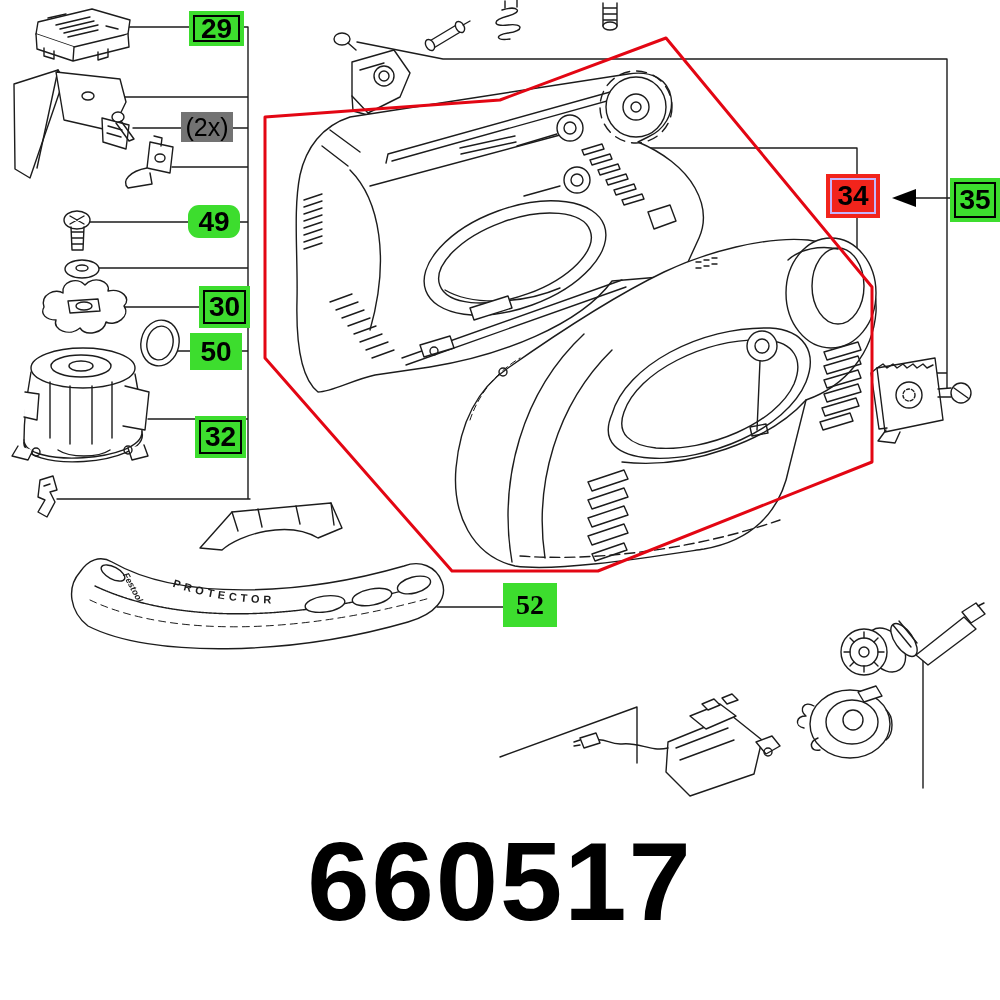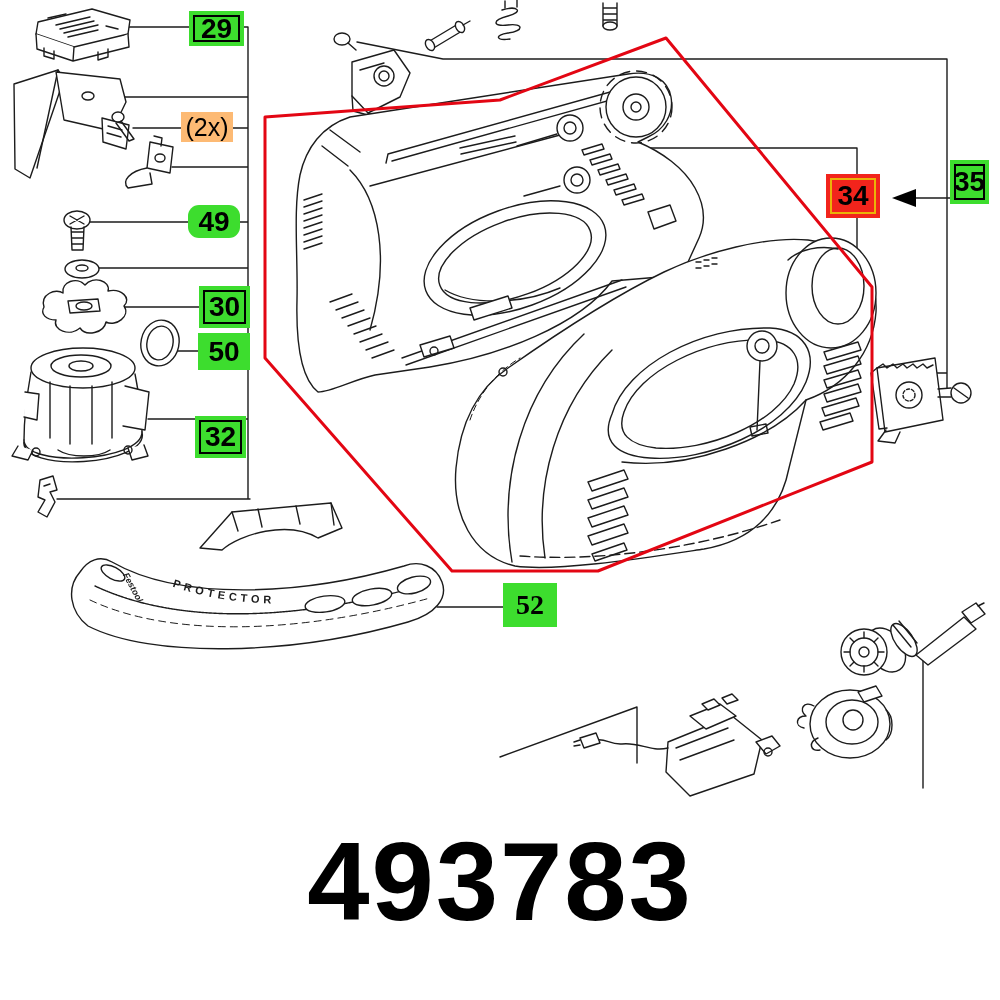--- a/index.html
+++ b/index.html
@@ -3,23 +3,23 @@
 <meta charset="utf-8">
 <style>
   html,body{margin:0;padding:0;background:#fff;}
   .stage{position:relative;width:1000px;height:1000px;background:#ffffff;overflow:hidden;
          font-family:"Liberation Sans",sans-serif;}
   .art{position:absolute;left:0;top:0;z-index:1;}
   .callout{position:absolute;z-index:5;box-sizing:border-box;display:flex;align-items:center;justify-content:center;
            font-family:"Liberation Sans",sans-serif;font-weight:bold;font-size:28px;line-height:1;color:#000;
            background:#3ddd2e;}
   .callout.bordered{border:2px solid #000;box-shadow:0 0 0 4px #3ddd2e;}
-  .callout.red{background:#f2241c;box-shadow:0 0 0 4px #f2241c;border:2px solid #eab308;text-align:center;}
+  .callout.red{background:#f2241c;box-shadow:0 0 0 4px #f2241c;border:2px solid #c4b5fd;text-align:center;}
   .qty{position:absolute;z-index:5;display:flex;align-items:center;justify-content:center;
-       font-size:25px;color:#000;background:#fdba74;line-height:1;}
+       font-size:25px;color:#000;background:#737373;line-height:1;}
   .partnumber{position:absolute;z-index:5;left:0;top:826px;width:1000px;text-align:center;
               font-size:112px;font-weight:bold;letter-spacing:2px;color:#000;line-height:1;}
   svg *{vector-effect:non-scaling-stroke;}
 </style>
 </head>
 <body>
 
 <div class="stage">
 
 <svg class="art" width="1000" height="1000" viewBox="0 0 1000 1000" fill="none" stroke="#1c1c1c" stroke-width="1.4" stroke-linejoin="round" stroke-linecap="round">
@@ -268,25 +268,25 @@
 </svg>
 
 <div class="callout bordered" style="left:193px;top:15px;width:47px;height:27px;">29</div>
 
 <div class="qty" style="left:181px;top:112px;width:52px;height:30px;">(2x)</div>
 
 <div class="callout" style="left:188px;top:205px;width:52px;height:33px;border-radius:11px;">49</div>
 
 <div class="callout bordered" style="left:203px;top:290px;width:43px;height:34px;">30</div>
 
-<div class="callout" style="left:190px;top:333px;width:52px;height:37px;margin-left:8px;">50</div>
+<div class="callout" style="left:190px;top:333px;width:52px;height:37px;">50</div>
 
 <div class="callout bordered" style="left:199px;top:420px;width:43px;height:34px;">32</div>
 
 <div class="callout red" style="left:830px;top:178px;width:46px;height:36px;">34</div>
 
-<div class="callout bordered" style="left:954px;top:164px;width:31px;height:36px;">35</div>
+<div class="callout bordered" style="left:954px;top:182px;width:42px;height:36px;">35</div>
 
 <div class="callout" style="left:503px;top:583px;width:54px;height:44px;font-family:Liberation Serif, serif;">52</div>
 
-<div class="partnumber">493783</div>
+<div class="partnumber">660517</div>
 
 </div>
 
 </body></html>

